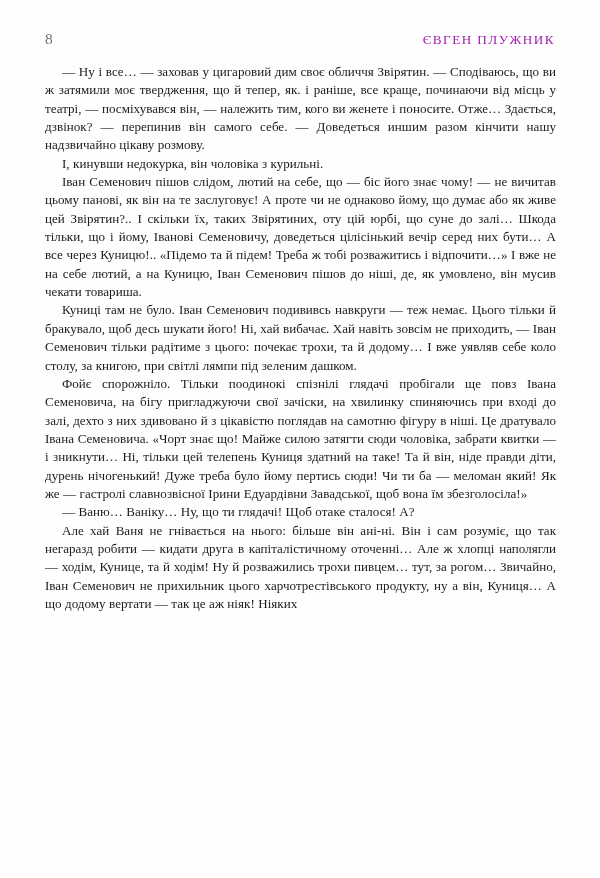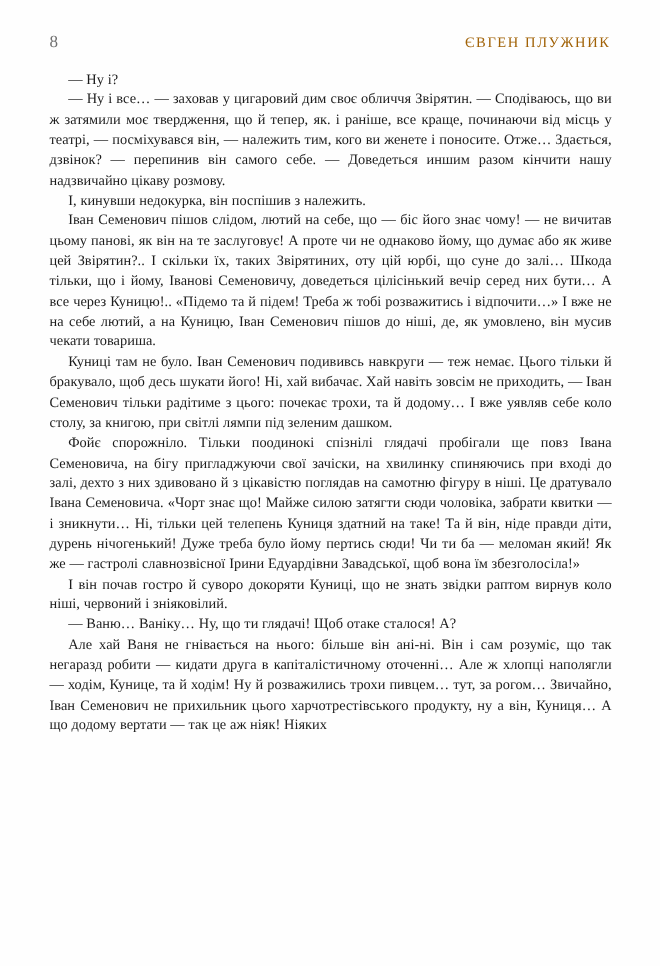--- a/index.html
+++ b/index.html
@@ -36,21 +36,21 @@
     justify-content: space-between;
   }
   .folio {
     font-size: 15.5px;
     color: #6f6f6f;
     letter-spacing: 0.2px;
     line-height: 1;
   }
   .head-title {
     font-size: 13.2px;
-    color: #a16207;
+    color: #a21caf;
     letter-spacing: 1.45px;
     text-transform: uppercase;
     line-height: 1;
     white-space: nowrap;
   }
 
   
   .textblock {
     position: absolute;
     left: 45px;
@@ -84,24 +84,22 @@
 <body>
 
 <div class="page">
 
   <div class="running-head">
     <span class="folio">8</span>
     <span class="head-title">Євген Плужник</span>
   </div>
 
   <div class="textblock">
-    <p class="dialogue">— Ну і?</p>
     <p class="dialogue">— Ну і все… — заховав у цигаровий дим своє обличчя Звірятин. — Сподіваюсь, що ви ж затямили моє твердження, що й тепер, як. і раніше, все краще, починаючи від місць у театрі, — посміхувався він, — належить тим, кого ви женете і поносите. Отже… Здається, дзвінок? — перепинив він самого себе. — Доведеться иншим разом кінчити нашу надзвичайно цікаву розмову.</p>
-    <p>І, кинувши недокурка, він поспішив з належить.</p>
+    <p>І, кинувши недокурка, він чоловіка з курильні.</p>
     <p>Іван Семенович пішов слідом, лютий на себе, що — біс його знає чому! — не вичитав цьому панові, як він на те заслуговує! А проте чи не однаково йому, що думає або як живе цей Звірятин?.. І скільки їх, таких Звірятиних, оту цій юрбі, що суне до залі… Шкода тільки, що і йому, Іванові Семеновичу, доведеться цілісінький вечір серед них бути… А все через Куницю!.. «Підемо та й підем! Треба ж тобі розважитись і відпочити…» І вже не на себе лютий, а на Куницю, Іван Семенович пішов до ніші, де, як умовлено, він мусив чекати товариша.</p>
     <p>Куниці там не було. Іван Семенович подививсь навкруги — теж немає. Цього тільки й бракувало, щоб десь шукати його! Ні, хай вибачає. Хай навіть зовсім не приходить, — Іван Семенович тільки радітиме з цього: почекає трохи, та й додому… І вже уявляв себе коло столу, за книгою, при світлі лямпи під зеленим дашком.</p>
     <p>Фойє спорожніло. Тільки поодинокі спізнілі глядачі пробігали ще повз Івана Семеновича, на бігу пригладжуючи свої зачіски, на хвилинку спиняючись при вході до залі, дехто з них здивовано й з цікавістю поглядав на самотню фігуру в ніші. Це дратувало Івана Семеновича. «Чорт знає що! Майже силою затягти сюди чоловіка, забрати квитки — і зникнути… Ні, тільки цей телепень Куниця здатний на таке! Та й він, ніде правди діти, дурень нічогенький! Дуже треба було йому пертись сюди! Чи ти ба — меломан який! Як же — гастролі славнозвісної Ірини Едуардівни Завадської, щоб вона їм збезголосіла!»</p>
-    <p>І він почав гостро й суворо докоряти Куниці, що не знать звідки раптом вирнув коло ніші, червоний і зніяковілий.</p>
     <p class="dialogue">— Ваню… Ваніку… Ну, що ти глядачі! Щоб отаке сталося! А?</p>
     <p>Але хай Ваня не гнівається на нього: більше він ані-ні. Він і сам розуміє, що так негаразд робити — кидати друга в капіталістичному оточенні… Але ж хлопці наполягли — ходім, Кунице, та й ходім! Ну й розважились трохи пивцем… тут, за рогом… Звичайно, Іван Семенович не прихильник цього харчотрестівського продукту, ну а він, Куниця… А що додому вертати — так це аж ніяк! Ніяких</p>
   </div>
 
 </div>
 
 </body></html>

